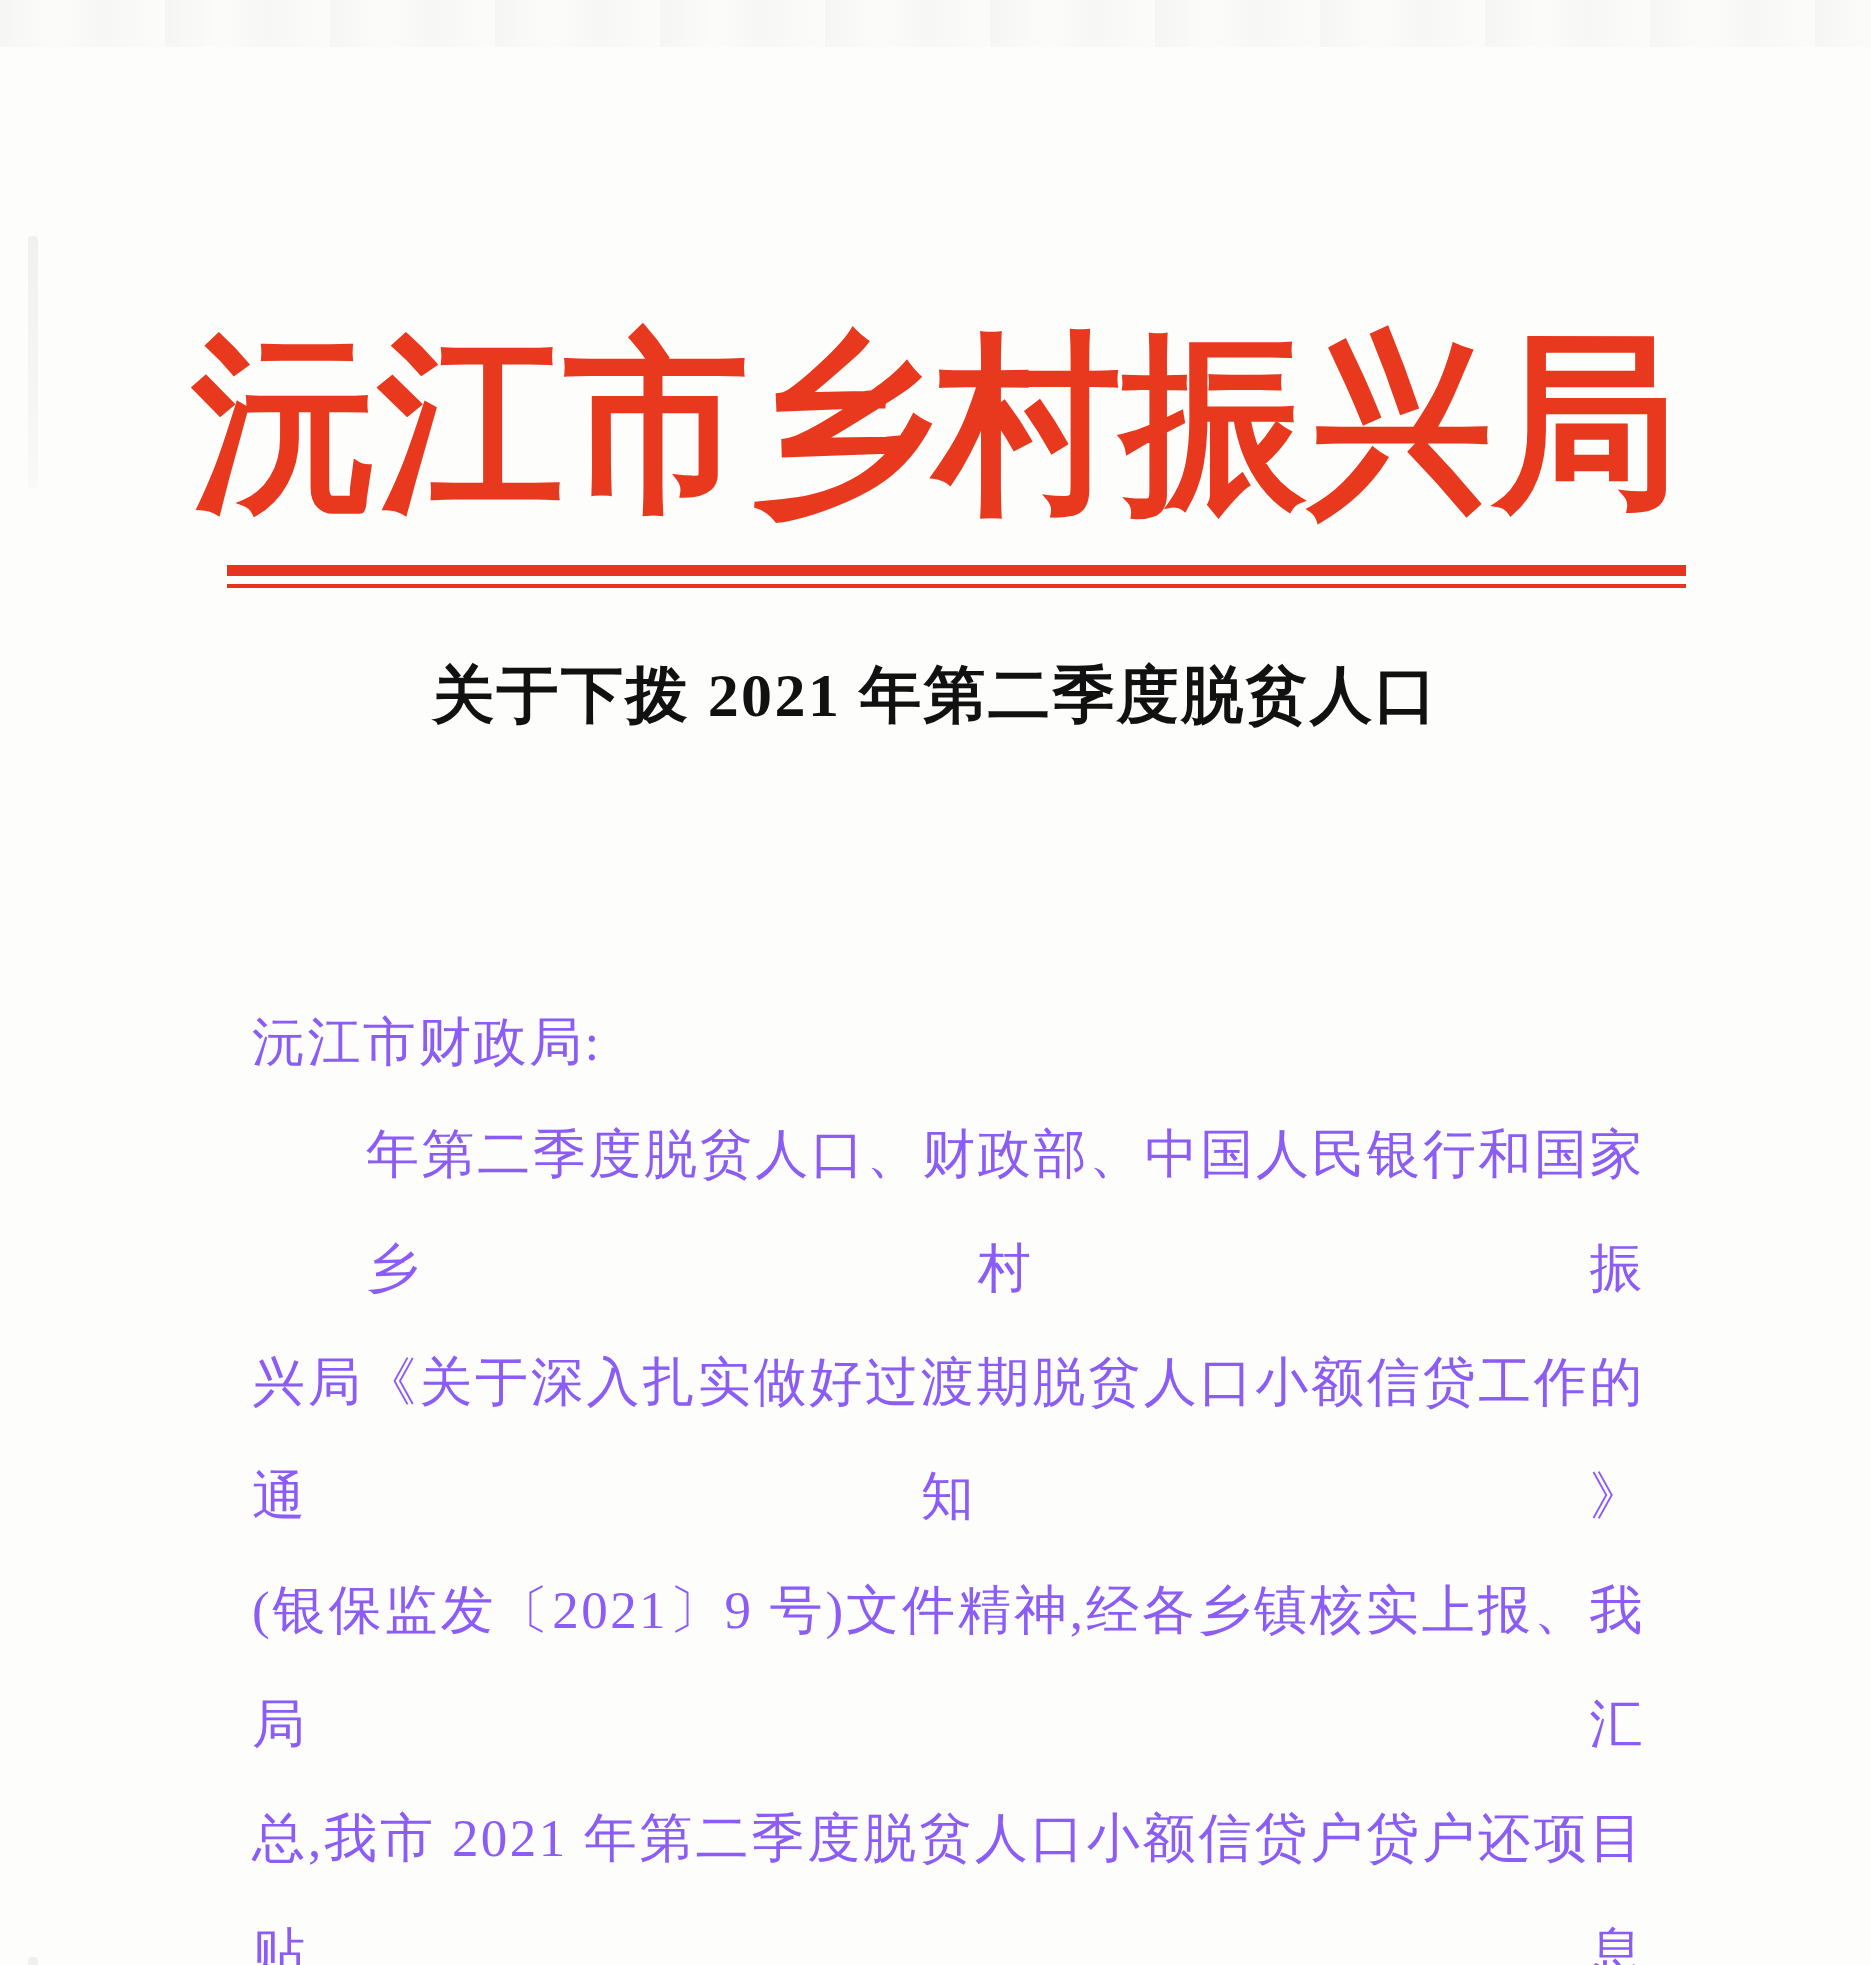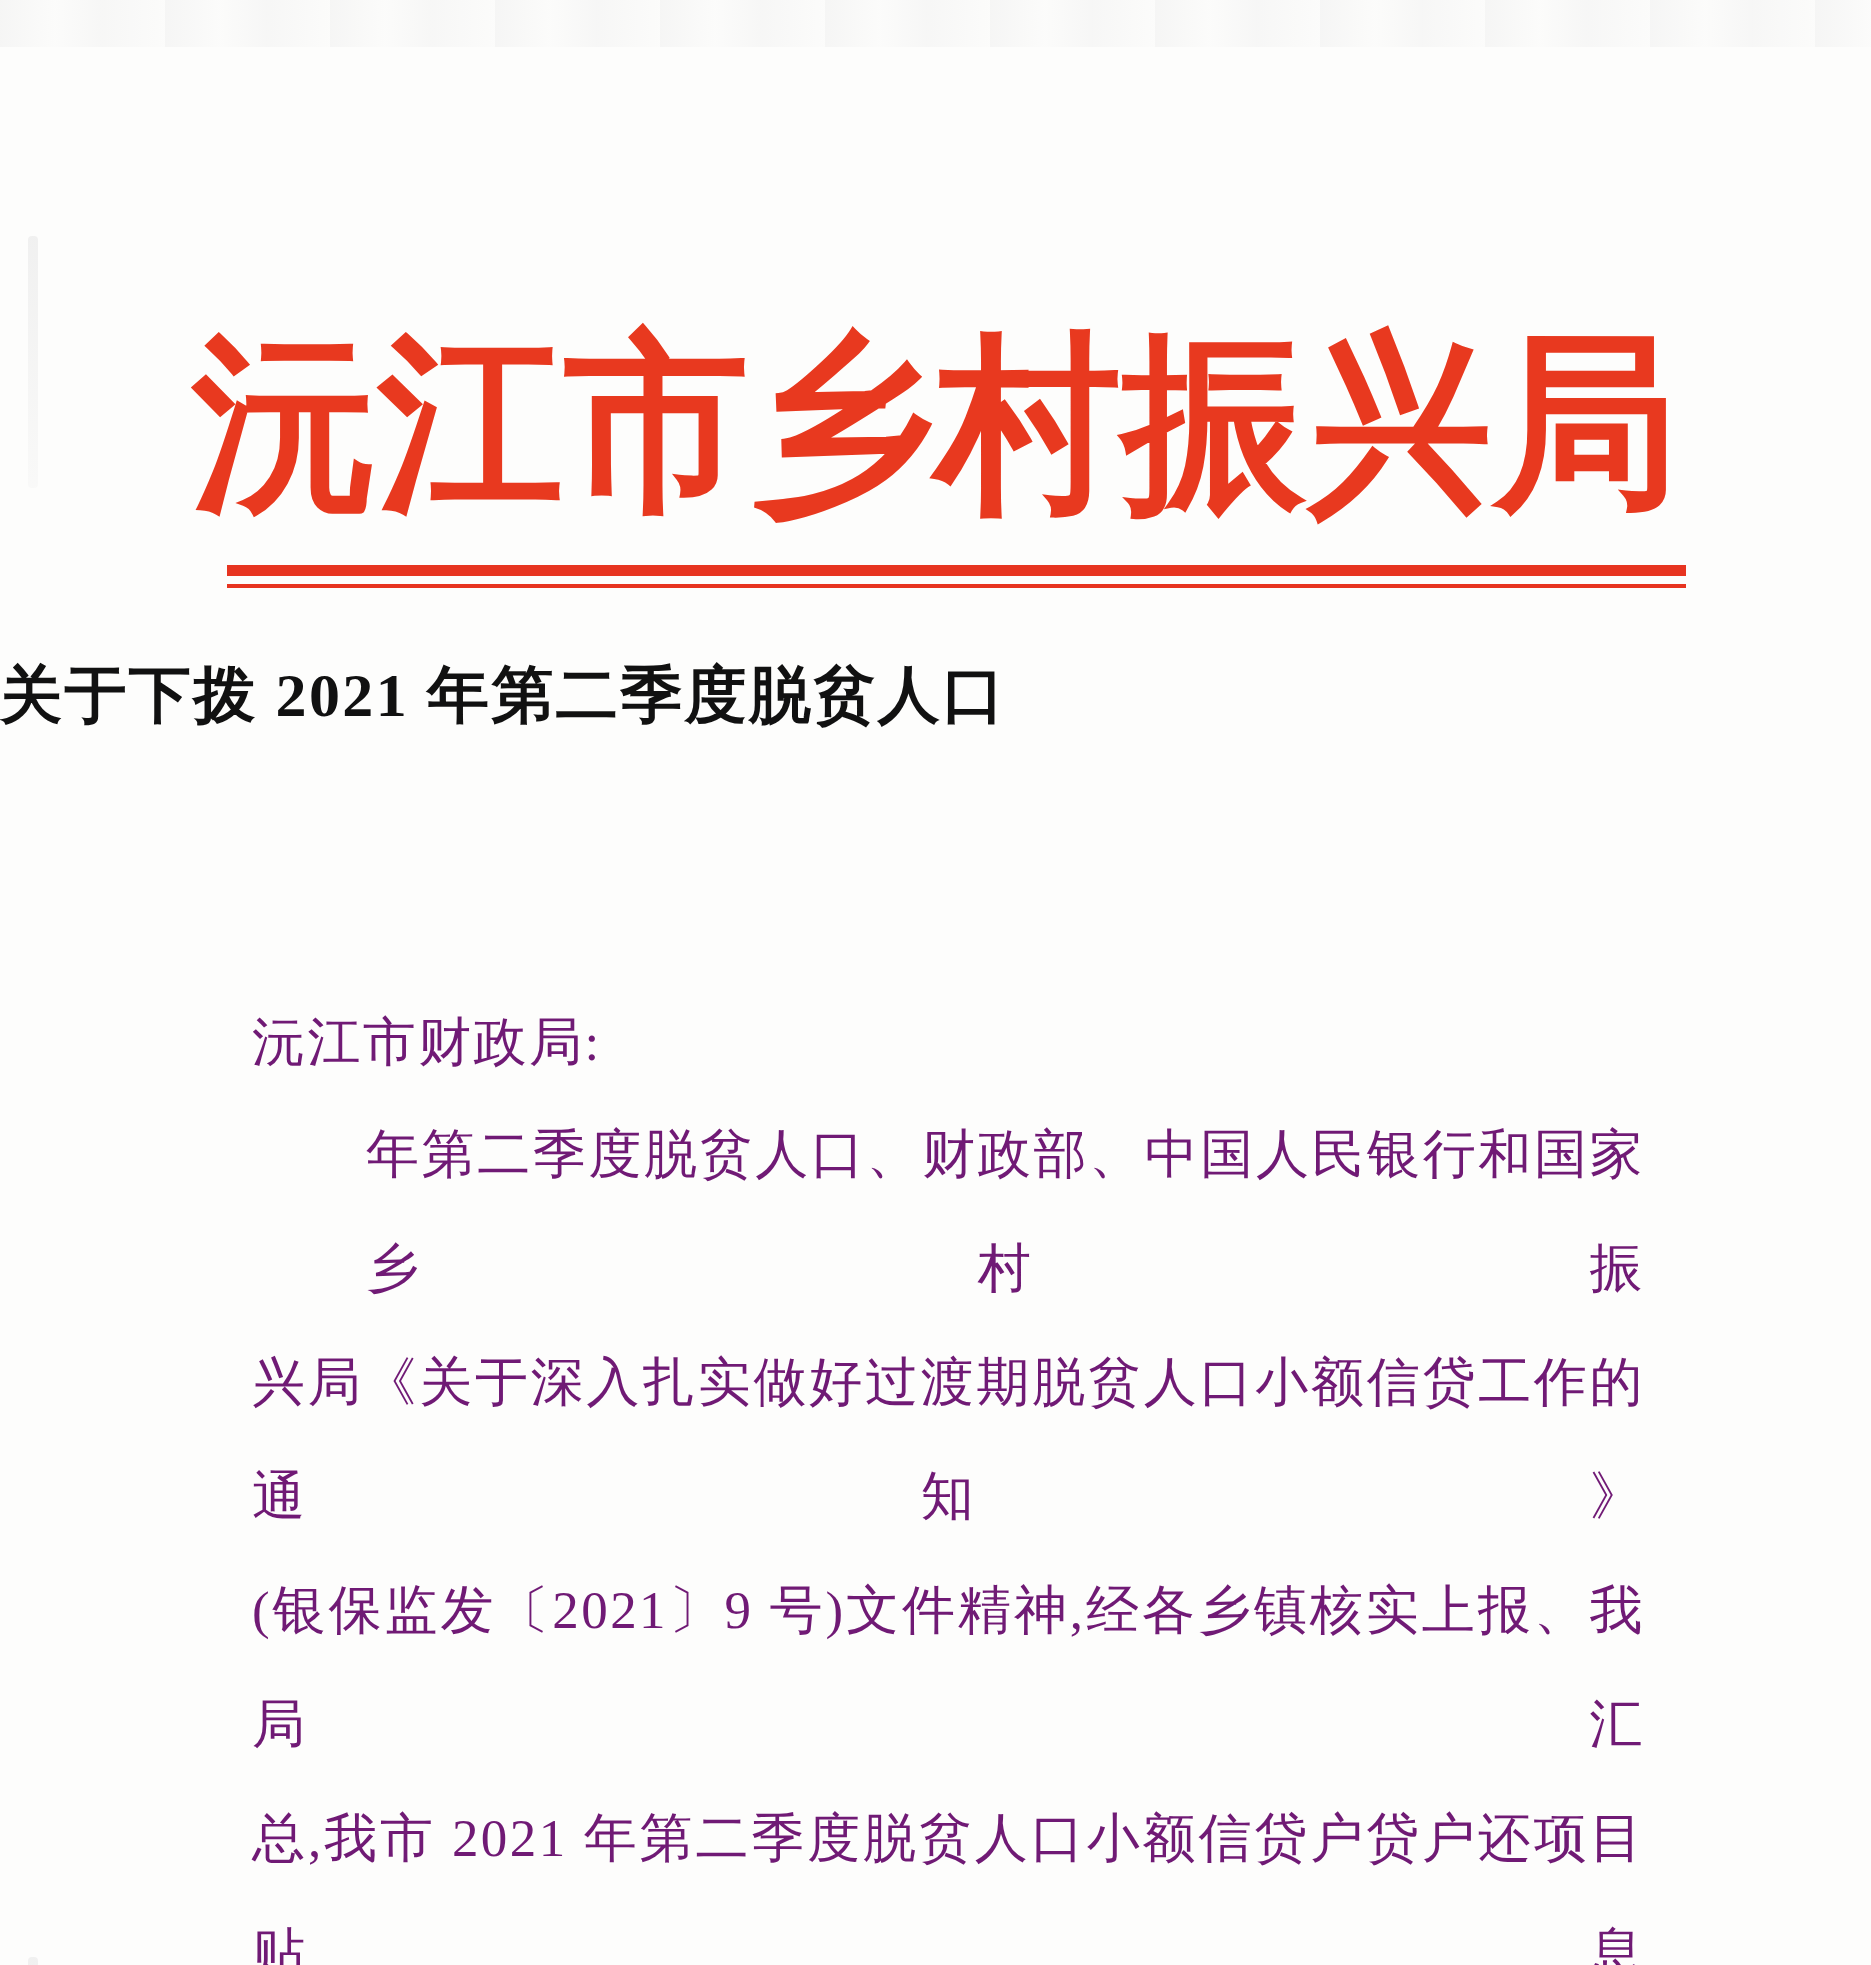--- a/index.html
+++ b/index.html
@@ -66,35 +66,36 @@
   .rule-top-thick   { top: 565px; height: 10.6px; }
   .rule-top-thin    { top: 584px; height: 3.9px; }
 
   
   .doc-title {
     position: absolute;
     top: 645px;
     left: 0;
     width: 100%;
     margin: 0;
+    text-align: center;
     font-size: 62px;
     line-height: 101px;
     font-weight: bold;
     letter-spacing: 2.4px;
     color: #111;
   }
 
   
   .body-col {
     position: absolute;
     left: 252px;
     width: 1393px;
     font-size: 53px;
     letter-spacing: 2.4px;
-    color: #701a75;
+    color: #8b5cf6;
   }
   .salutation-block { top: 983px; line-height: 118px; }
   .paragraph-block  { top: 1097px; line-height: 114px; }
 
   .line { white-space: normal; }
   .fill {
     text-align: justify;
     text-align-last: justify;
   }
   .indent-2 { padding-left: 114px; }

